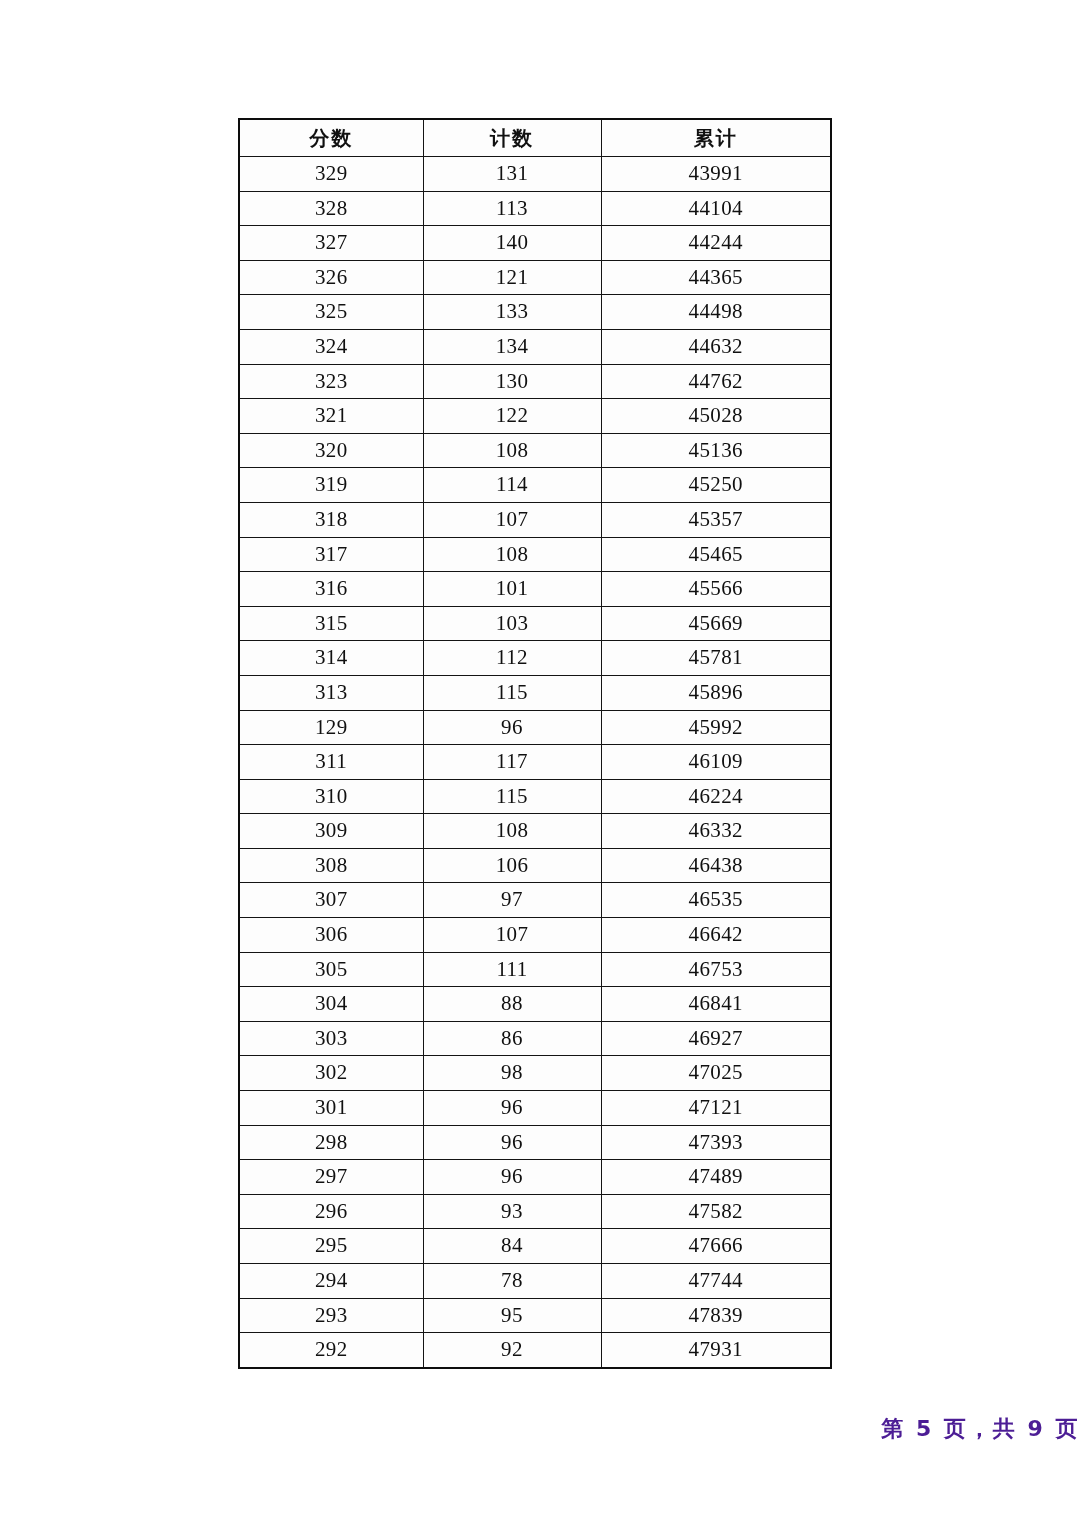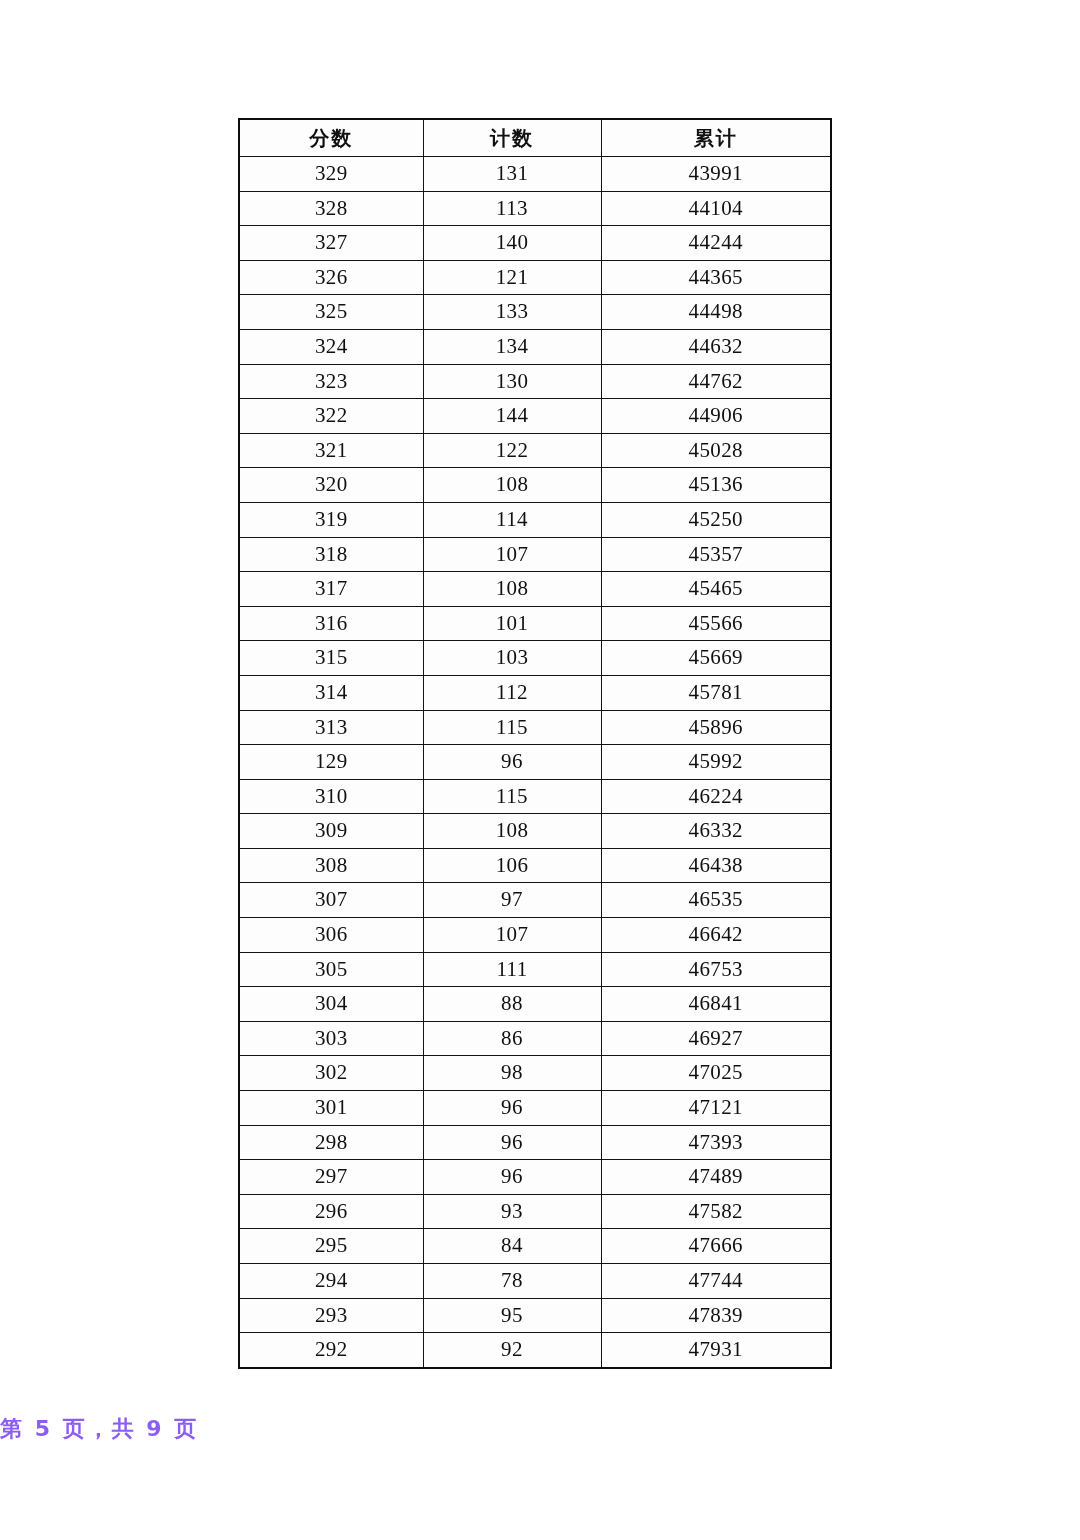--- a/index.html
+++ b/index.html
@@ -76,26 +76,26 @@
   table.score-table {
     border: 2px solid #0d0d0d;
   }
 
   
   #page-footer {
     position: absolute;
     left: 0;
     top: 1414px;
     width: 1080px;
-    text-align: left;
+    text-align: right;
     font-family: "DejaVu Sans", "Liberation Sans", sans-serif;
     font-size: 22px;
     font-weight: 700;
     letter-spacing: 2.5px;
-    color: #8b5cf6;
+    color: #4c1d95;
   }
 </style>
 </head>
 <body>
 
 <div id="page">
 
   <div id="score-table-wrap">
     <table class="score-table">
       <colgroup>
@@ -140,25 +140,20 @@
             <td>324</td>
             <td>134</td>
             <td>44632</td>
           </tr>
           <tr>
             <td>323</td>
             <td>130</td>
             <td>44762</td>
           </tr>
           <tr>
-            <td>322</td>
-            <td>144</td>
-            <td>44906</td>
-          </tr>
-          <tr>
             <td>321</td>
             <td>122</td>
             <td>45028</td>
           </tr>
           <tr>
             <td>320</td>
             <td>108</td>
             <td>45136</td>
           </tr>
           <tr>
@@ -195,20 +190,25 @@
             <td>313</td>
             <td>115</td>
             <td>45896</td>
           </tr>
           <tr>
             <td>129</td>
             <td>96</td>
             <td>45992</td>
           </tr>
           <tr>
+            <td>311</td>
+            <td>117</td>
+            <td>46109</td>
+          </tr>
+          <tr>
             <td>310</td>
             <td>115</td>
             <td>46224</td>
           </tr>
           <tr>
             <td>309</td>
             <td>108</td>
             <td>46332</td>
           </tr>
           <tr>

